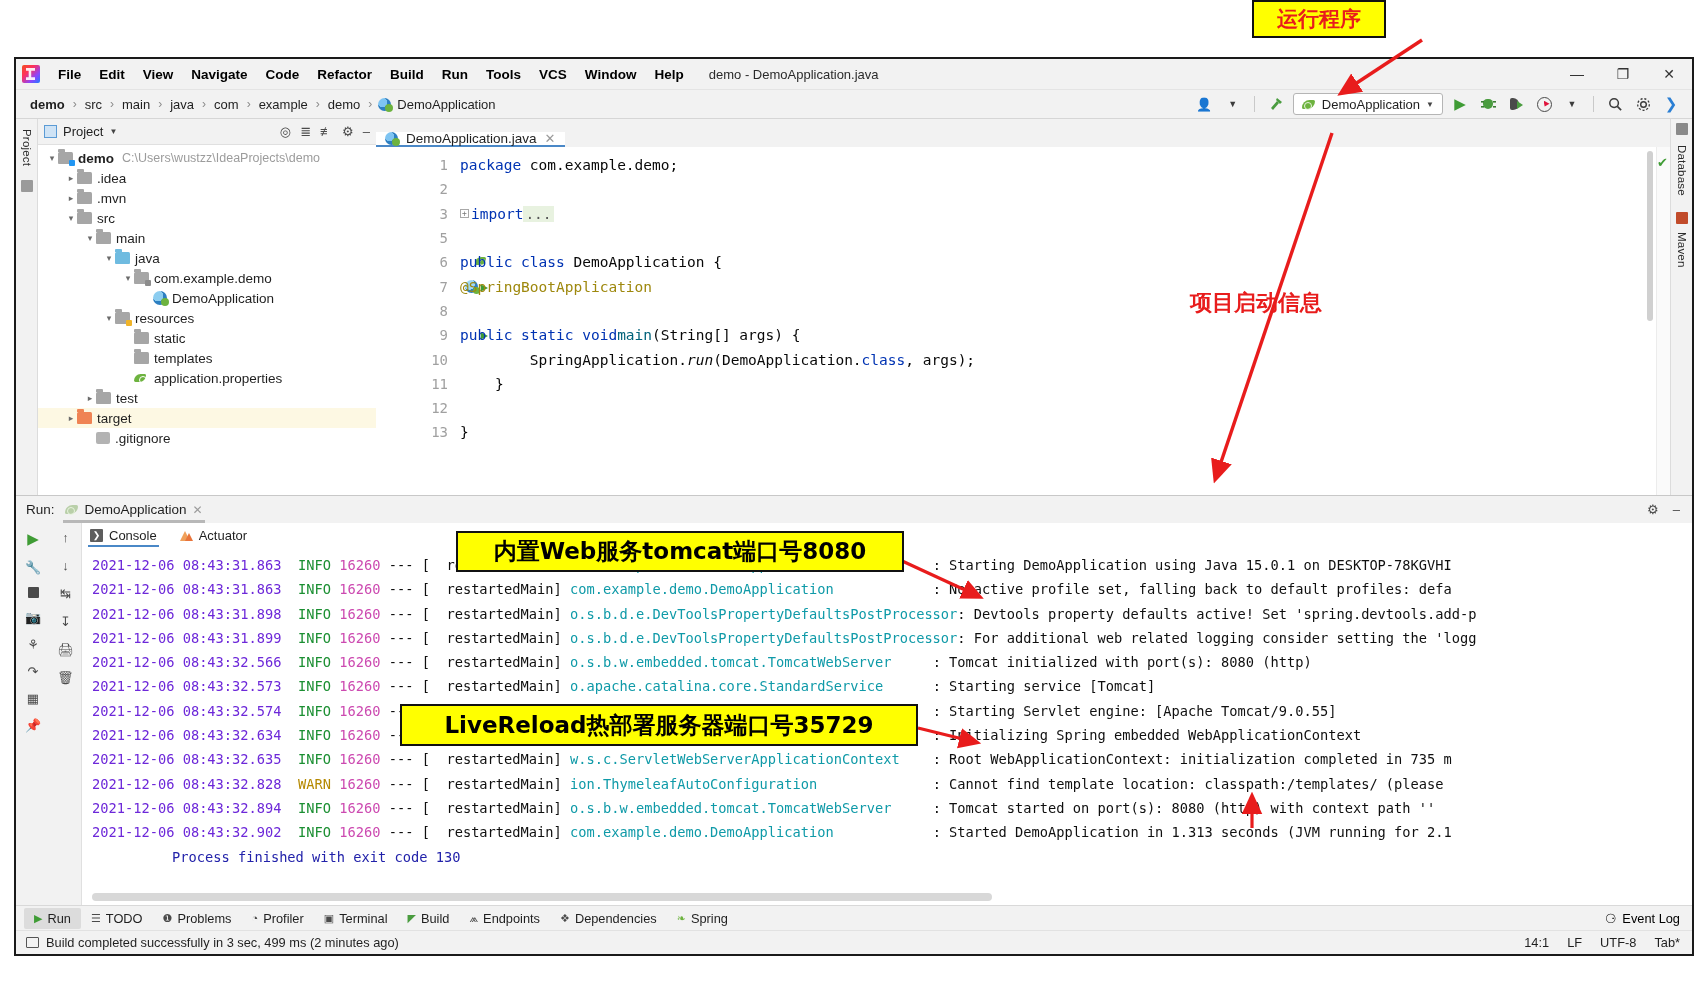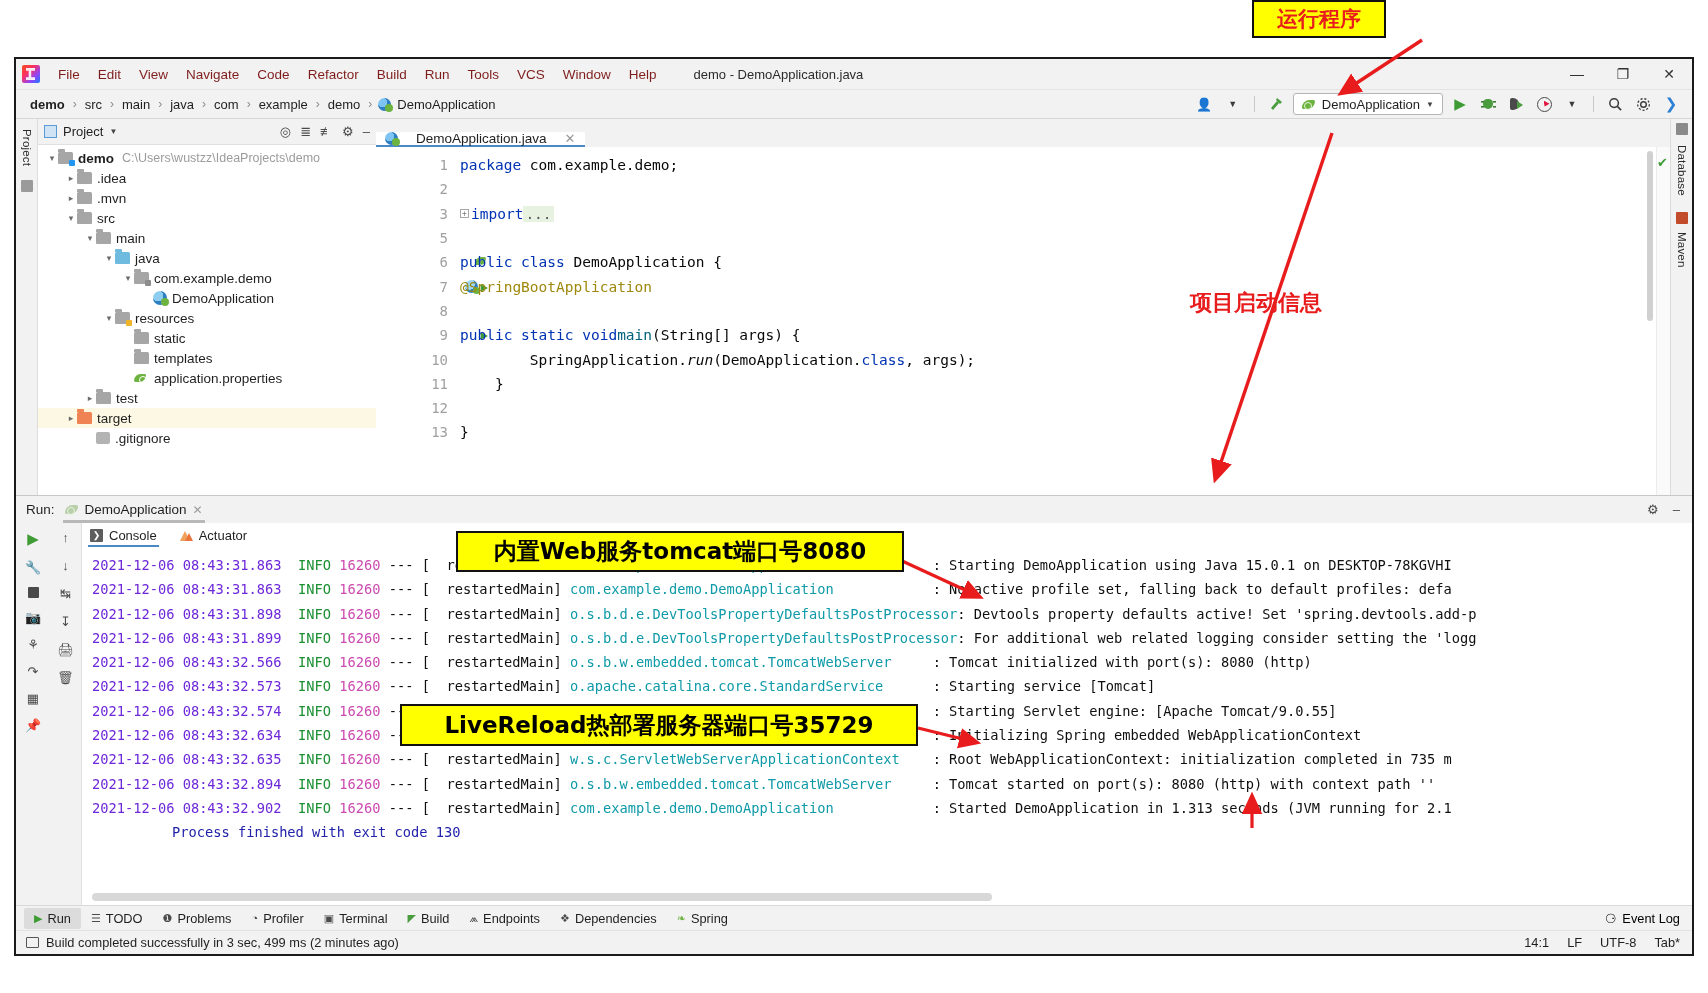--- a/index.html
+++ b/index.html
@@ -33,24 +33,24 @@
     background: linear-gradient(135deg,#f24e1e 0%, #fe315d 35%, #8a46ff 70%, #1d7bff 100%);
     border-radius: 2px; position: relative;
   }
   .app-icon::after {
     content: ""; position: absolute; left: 4px; top: 3px;
     width: 9px; height: 12px; background: #fff;
     clip-path: polygon(0 0,100% 0,100% 22%,58% 22%,58% 78%,100% 78%,100% 100%,0 100%,0 78%,30% 78%,30% 22%,0 22%);
     opacity: .9;
   }
   .menu-item {
-    font-size: 13.5px; color: #7f1d1d; padding: 3px 9px;
-    cursor: default; white-space: nowrap;
-  }
-  .win-title { font-size: 13px; color: #2b2b2b; margin-left: 28px; }
+    font-size: 13.5px; color: #000000; padding: 3px 9px;
+    cursor: default; white-space: nowrap; font-weight: bold;
+  }
+  .win-title { font-size: 13px; color: #2b2b2b; margin-left: 16px; }
   .win-ctrl-group { margin-left: auto; display: flex; align-items: center; }
   .win-ctrl {
     width: 46px; height: 30px; display: flex; align-items: center; justify-content: center;
     font-size: 14px; color: #333;
   }
 
   
   .navbar {
     height: 29px; background: #f2f2f2; display: flex; align-items: center;
     padding-left: 12px; flex: none; border-bottom: 1px solid #d6d6d6;
@@ -190,21 +190,21 @@
   }
   .prop-ico{ width:15px;height:13px;margin-right:5px;flex:none;position:relative;}
   .prop-ico::before{content:"";position:absolute;left:0;top:2px;width:12px;height:8px;background:#6db33f;border-radius:9px 2px 9px 2px;}
   .prop-ico::after{content:"";position:absolute;left:5px;top:4px;width:6px;height:6px;border:1.3px solid #fff;border-radius:50%;}
   .git-ico{width:14px;height:12px;margin-right:5px;flex:none;background:#9a9a9a;border-radius:2px;opacity:.75;}
 
   
   .editor-col { flex: 1; display: flex; flex-direction: column; min-width: 0; background: #fff; }
   .tabstrip { height: 28px; background: #f2f2f2; display: flex; align-items: flex-end; flex:none; }
   .etab {
-    height: 15px; display: flex; align-items: center; gap: 14px;
+    height: 15px; display: flex; align-items: center; gap: 4px;
     padding: 0 10px 0 9px; font-size: 13.5px; color: #1f1f1f;
     background: #fff; border-bottom: 2px solid #4a88c7;
   }
   .etab .x { color: #9a9a9a; font-size: 13px; margin-left: 4px; }
   .editor-body { flex: 1; display: flex; min-height: 0; background: #fff; position: relative; }
   .gutter {
     width: 78px; background: #fff; flex:none; padding-top: 6px;
     font-family: "DejaVu Sans Mono", monospace; font-size: 14px; color: #a0a0a0;
     position: relative;
   }
@@ -649,20 +649,21 @@
           <div class="console" id="console">
               <div class="logline"><span class="ts">2021-12-06 08:43:31.863</span>  <span class="lv-info">INFO</span> <span class="pid">16260</span> <span class="dashes">---</span> <span class="thread">[  restartedMain]</span> <span class="logger">com.example.demo.DemoApplication            </span><span class="msg">: Starting DemoApplication using Java 15.0.1 on DESKTOP-78KGVHI</span></div>
               <div class="logline"><span class="ts">2021-12-06 08:43:31.863</span>  <span class="lv-info">INFO</span> <span class="pid">16260</span> <span class="dashes">---</span> <span class="thread">[  restartedMain]</span> <span class="logger">com.example.demo.DemoApplication            </span><span class="msg">: No active profile set, falling back to default profiles: defa</span></div>
               <div class="logline"><span class="ts">2021-12-06 08:43:31.898</span>  <span class="lv-info">INFO</span> <span class="pid">16260</span> <span class="dashes">---</span> <span class="thread">[  restartedMain]</span> <span class="logger">o.s.b.d.e.DevToolsPropertyDefaultsPostProcessor</span><span class="msg">: Devtools property defaults active! Set 'spring.devtools.add-p</span></div>
               <div class="logline"><span class="ts">2021-12-06 08:43:31.899</span>  <span class="lv-info">INFO</span> <span class="pid">16260</span> <span class="dashes">---</span> <span class="thread">[  restartedMain]</span> <span class="logger">o.s.b.d.e.DevToolsPropertyDefaultsPostProcessor</span><span class="msg">: For additional web related logging consider setting the 'logg</span></div>
               <div class="logline"><span class="ts">2021-12-06 08:43:32.566</span>  <span class="lv-info">INFO</span> <span class="pid">16260</span> <span class="dashes">---</span> <span class="thread">[  restartedMain]</span> <span class="logger">o.s.b.w.embedded.tomcat.TomcatWebServer     </span><span class="msg">: Tomcat initialized with port(s): 8080 (http)</span></div>
               <div class="logline"><span class="ts">2021-12-06 08:43:32.573</span>  <span class="lv-info">INFO</span> <span class="pid">16260</span> <span class="dashes">---</span> <span class="thread">[  restartedMain]</span> <span class="logger">o.apache.catalina.core.StandardService      </span><span class="msg">: Starting service [Tomcat]</span></div>
               <div class="logline"><span class="ts">2021-12-06 08:43:32.574</span>  <span class="lv-info">INFO</span> <span class="pid">16260</span> <span class="dashes">---</span> <span class="thread">[  restartedMain]</span> <span class="logger">org.apache.catalina.core.StandardEngine     </span><span class="msg">: Starting Servlet engine: [Apache Tomcat/9.0.55]</span></div>
               <div class="logline"><span class="ts">2021-12-06 08:43:32.634</span>  <span class="lv-info">INFO</span> <span class="pid">16260</span> <span class="dashes">---</span> <span class="thread">[  restartedMain]</span> <span class="logger">o.a.c.c.C.[Tomcat].[localhost].[/]          </span><span class="msg">: Initializing Spring embedded WebApplicationContext</span></div>
               <div class="logline"><span class="ts">2021-12-06 08:43:32.635</span>  <span class="lv-info">INFO</span> <span class="pid">16260</span> <span class="dashes">---</span> <span class="thread">[  restartedMain]</span> <span class="logger">w.s.c.ServletWebServerApplicationContext    </span><span class="msg">: Root WebApplicationContext: initialization completed in 735 m</span></div>
+              <div class="logline"><span class="ts">2021-12-06 08:43:32.828</span>  <span class="lv-warn">WARN</span> <span class="pid">16260</span> <span class="dashes">---</span> <span class="thread">[  restartedMain]</span> <span class="logger">ion.ThymeleafAutoConfiguration              </span><span class="msg">: Cannot find template location: classpath:/templates/ (please</span></div>
               <div class="logline"><span class="ts">2021-12-06 08:43:32.894</span>  <span class="lv-info">INFO</span> <span class="pid">16260</span> <span class="dashes">---</span> <span class="thread">[  restartedMain]</span> <span class="logger">o.s.b.w.embedded.tomcat.TomcatWebServer     </span><span class="msg">: Tomcat started on port(s): 8080 (http) with context path ''</span></div>
               <div class="logline"><span class="ts">2021-12-06 08:43:32.902</span>  <span class="lv-info">INFO</span> <span class="pid">16260</span> <span class="dashes">---</span> <span class="thread">[  restartedMain]</span> <span class="logger">com.example.demo.DemoApplication            </span><span class="msg">: Started DemoApplication in 1.313 seconds (JVM running for 2.1</span></div>
               <div class="logline proc-fin" style="padding-left: 80px;">Process finished with exit code 130</div>
             </div>
           <div class="console-hscroll"></div>
         </div>
       </div>
     </div>
 
     <div class="toolbar-bottom" id="bottomtabs">

